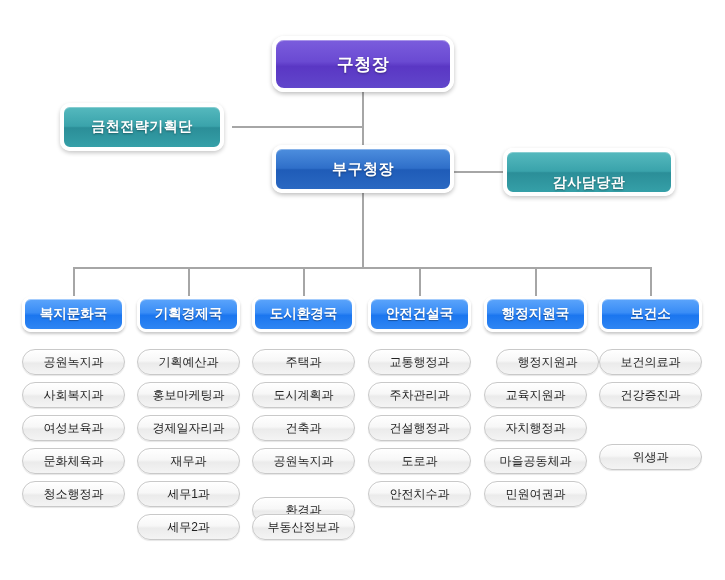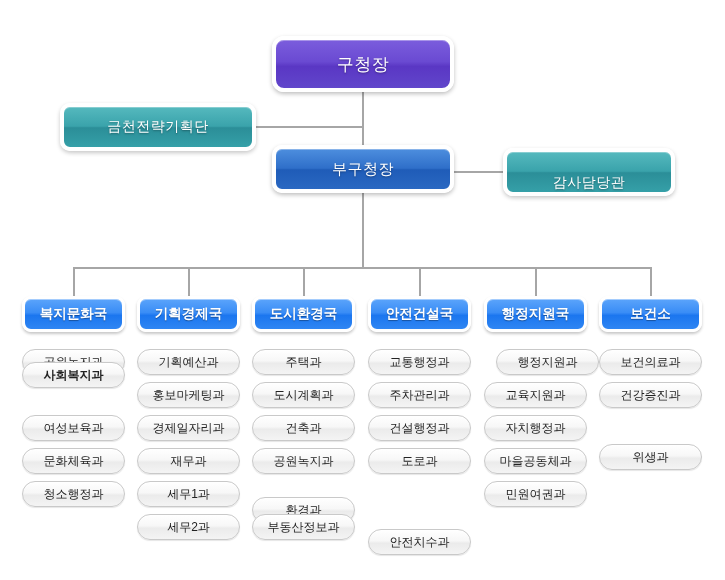--- a/index.html
+++ b/index.html
@@ -15,21 +15,21 @@
   .line{position:absolute;background:#a6a6a6;}
   .line.v{width:2px;}
   .line.h{height:2px;}
 
   
   .node{
     position:absolute;
     display:flex;align-items:center;justify-content:center;
     text-align:center;
     color:#ffffff;
-    font-weight:normal;
+    font-weight:bold;
     letter-spacing:.5px;
     box-sizing:border-box;
     border-radius:10px;
     background-clip:padding-box;
     border:4px solid #ffffff;
     text-shadow:0 1px 2px rgba(0,0,0,.35);
   }
 
   
   .node-root{
@@ -50,21 +50,21 @@
                inset 0 1px 0 rgba(255,255,255,.35);
   }
 
   
   .node-teal{
     height:48px;font-size:14px;
     background:linear-gradient(180deg,#55b9be 0%,#3aa3ab 48%,#2b8e98 52%,#35a0a8 100%);
     box-shadow:0 2px 4px rgba(0,0,0,.22),
                inset 0 1px 0 rgba(255,255,255,.3);
   }
-  .node-strategy{left:60px;top:103px;width:196px;}
+  .node-strategy{left:60px;top:103px;width:164px;}
   .node-audit{left:503px;top:148px;width:172px;align-items:flex-end;}
 
   
   .dept{
     position:absolute;top:296px;width:103px;height:36px;
     display:flex;align-items:center;justify-content:center;
     font-size:13.5px;font-weight:bold;color:#fff;
     border-radius:9px;
     border:3px solid #ffffff;
     box-sizing:border-box;
@@ -141,21 +141,21 @@
   <div class="dept" style="left:484px;">
     <span>행정지원국</span>
   </div>
   <div class="dept" style="left:599px;">
     <span>보건소</span>
   </div>
 
   <div class="sub" style="left:22px;top:349px;">
       <span>공원녹지과</span>
     </div>
-  <div class="sub" style="left:22px;top:362px;font-weight:bold;">
+  <div class="sub" style="left:22px;top:382px;">
       <span>사회복지과</span>
     </div>
   <div class="sub" style="left:22px;top:415px;">
       <span>여성보육과</span>
     </div>
   <div class="sub" style="left:22px;top:448px;">
       <span>문화체육과</span>
     </div>
   <div class="sub" style="left:22px;top:481px;">
       <span>청소행정과</span>
@@ -204,21 +204,21 @@
     </div>
   <div class="sub" style="left:368px;top:382px;justify-content:center;">
       <span>주차관리과</span>
     </div>
   <div class="sub" style="left:368px;top:415px;">
       <span>건설행정과</span>
     </div>
   <div class="sub" style="left:368px;top:448px;">
       <span>도로과</span>
     </div>
-  <div class="sub" style="left:368px;top:481px;margin-top:48px;">
+  <div class="sub" style="left:368px;top:481px;">
       <span>안전치수과</span>
     </div>
 
   <div class="sub" style="left:496px;top:349px;">
       <span>행정지원과</span>
     </div>
   <div class="sub" style="left:484px;top:382px;">
       <span>교육지원과</span>
     </div>
   <div class="sub" style="left:484px;top:415px;">

